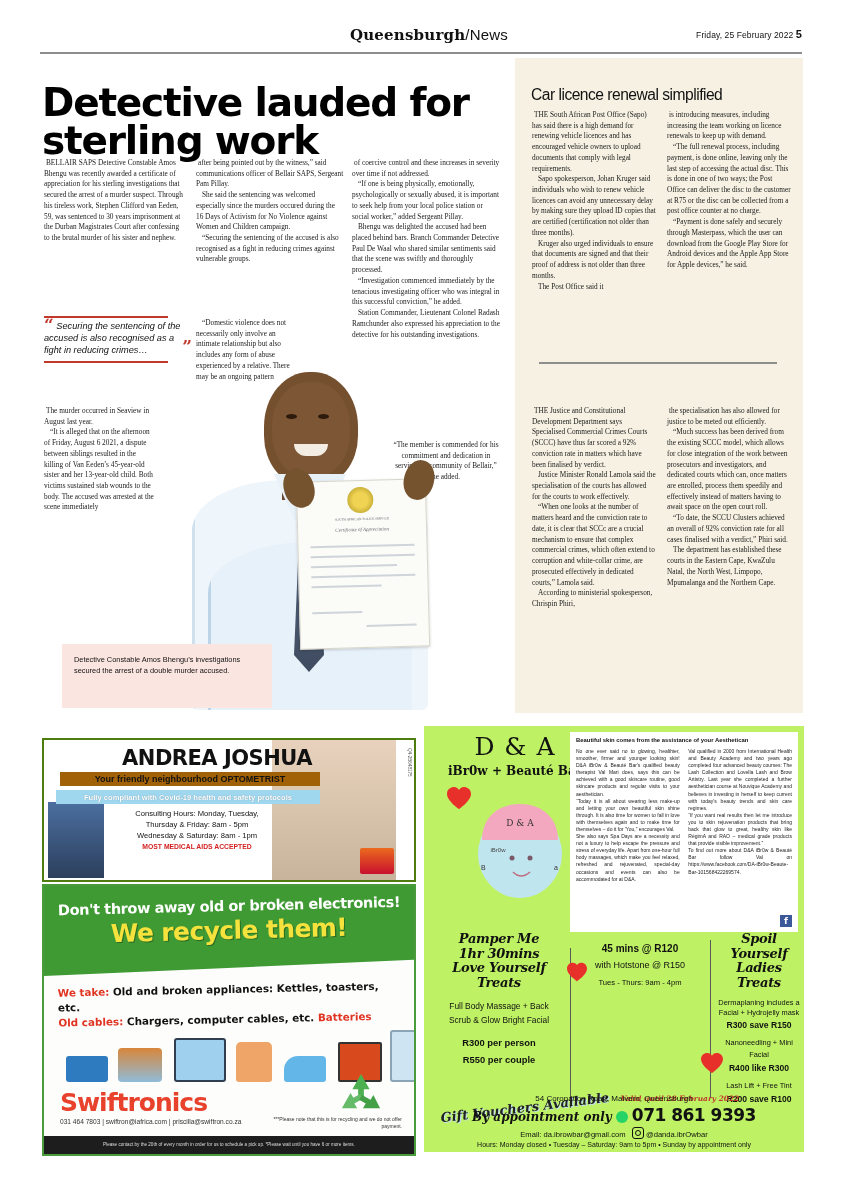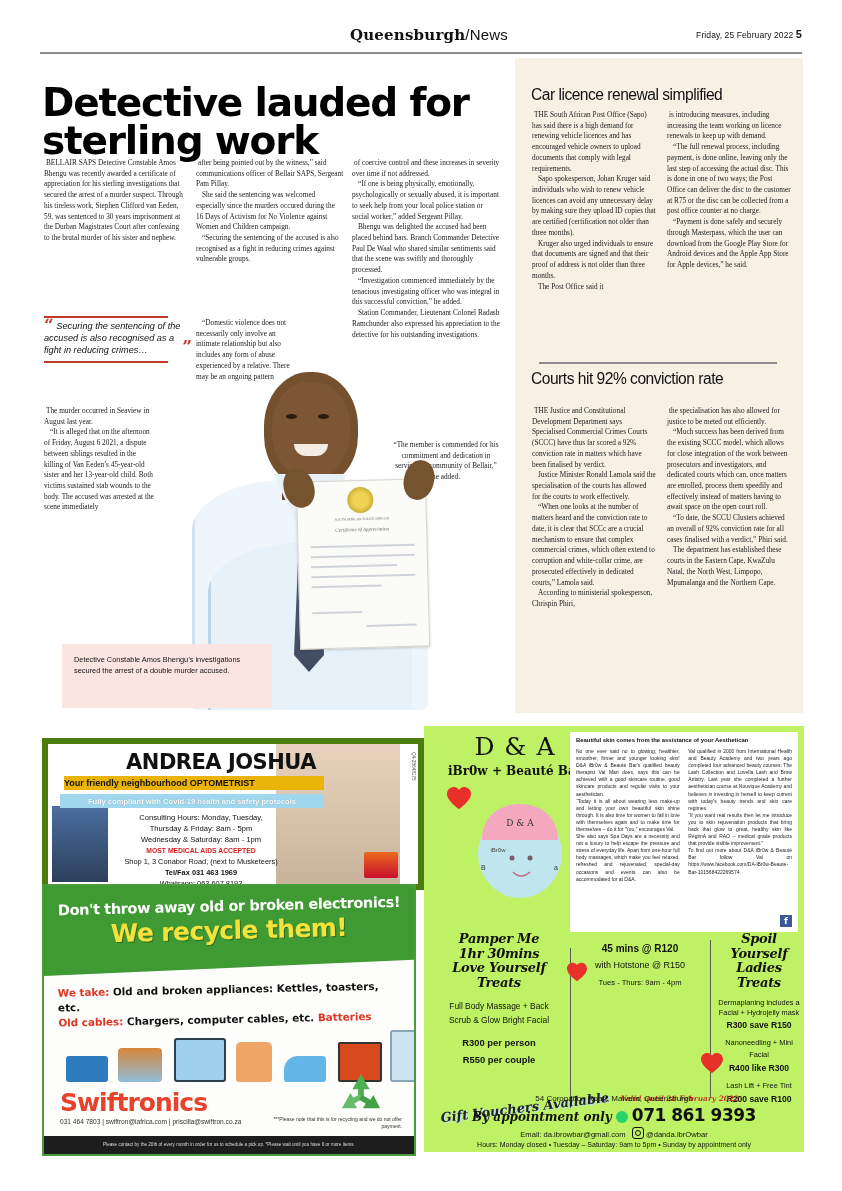--- a/index.html
+++ b/index.html
@@ -75,26 +75,26 @@
            box-sizing:border-box;}
 
   
   .sidebar{position:absolute;left:515px;top:58px;width:288px;height:655px;background:#f6f1e3;}
   .side-head{font-family:"Liberation Sans",sans-serif;font-weight:400;
              font-size:15.6px;letter-spacing:-.5px;color:#111;}
   .side-rule{height:1.6px;background:#8d8d8d;}
 
   
   .ad-optom{position:absolute;left:42px;top:738px;width:370px;height:140px;
-            background:#ffffff;border:6px solid #4d7c0f;overflow:hidden;}
+            background:#ffffff;border:2px solid #4d7c0f;overflow:hidden;}
   .opt-name{position:absolute;left:48px;top:6px;width:250px;text-align:center;
             font-family:"DejaVu Sans",sans-serif;font-weight:bold;font-size:21px;
             letter-spacing:-.5px;color:#111;}
-  .opt-sub{position:absolute;left:16px;top:32px;width:260px;text-align:left;
-           background:#eab308;font-family:"Liberation Sans",sans-serif;font-weight:bold;
+  .opt-sub{position:absolute;left:16px;top:32px;width:260px;text-align:center;
+           background:#a16207;font-family:"Liberation Sans",sans-serif;font-weight:bold;
            font-size:9px;color:#111;padding:2px 0;}
   .opt-covid{position:absolute;left:12px;top:50px;width:264px;text-align:center;
              background:#9fd7ef;font-family:"Liberation Sans",sans-serif;font-weight:bold;
              font-size:7.6px;color:#fff;padding:2.5px 0;
              text-shadow:0 0 1px rgba(0,0,0,.35);}
   .opt-hours{position:absolute;left:48px;top:68px;width:210px;text-align:center;
              font-family:"Liberation Sans",sans-serif;font-size:7.6px;line-height:1.45;color:#111;}
   .opt-med{position:absolute;left:48px;top:103px;width:210px;text-align:center;
            font-family:"Liberation Sans",sans-serif;font-weight:bold;font-size:6.8px;color:#d32020;}
   .opt-addr{position:absolute;left:40px;top:112px;width:226px;text-align:center;
@@ -276,21 +276,20 @@
     <p>The Post Office said it</p>
   </div>
   <div class="col" style="left:152px;top:52px;width:124px;">
     <p class="first">is introducing measures, including increasing the team working on licence renewals to keep up with demand.</p>
     <p>“The full renewal process, including payment, is done online, leaving only the last step of accessing the actual disc. This is done in one of two ways; the Post Office can deliver the disc to the customer at R75 or the disc can be collected from a post office counter at no charge.</p>
     <p>“Payment is done safely and securely through Masterpass, which the user can download from the Google Play Store for Android devices and the Apple App Store for Apple devices,” he said.</p>
   </div>
 
   <div class="side-rule" style="position:absolute;left:24px;top:304px;width:238px;"></div>
 
-  <div class="side-head" style="position:absolute;left:16px;top:312px;width:262px;">Courts hit 92% conviction rate</div>
 
   <div class="col" style="left:17px;top:348px;width:124px;">
     <p class="first">THE Justice and Constitutional Development Department says Specialised Commercial Crimes Courts (SCCC) have thus far scored a 92% conviction rate in matters which have been finalised by verdict.</p>
     <p>Justice Minister Ronald Lamola said the specialisation of the courts has allowed for the courts to work effectively.</p>
     <p>“When one looks at the number of matters heard and the conviction rate to date, it is clear that SCCc are a crucial mechanism to ensure that complex commercial crimes, which often extend to corruption and white-collar crime, are prosecuted effectively in dedicated courts,” Lamola said.</p>
     <p>According to ministerial spokesperson, Chrispin Phiri,</p>
   </div>
   <div class="col" style="left:152px;top:348px;width:124px;">
     <p class="first">the specialisation has also allowed for justice to be meted out efficiently.</p>
     <p>“Much success has been derived from the existing SCCC model, which allows for close integration of the work between prosecutors and investigators, and dedicated courts which can, once matters are enrolled, process them speedily and effectively instead of matters having to await space on the open court roll.</p>
@@ -302,25 +301,20 @@
 <div class="ad-optom">
   <div class="opt-photo-r"></div>
   <div class="opt-photo-l"></div>
   <div class="opt-name">ANDREA JOSHUA</div>
   <div class="opt-sub"><span>Your friendly neighbourhood </span><span>OPTOMETRIST</span></div>
   <div class="opt-covid">Fully compliant with Covid-19 health and safety protocols</div>
   <div class="opt-hours" style="white-space:pre-line">Consulting Hours: Monday, Tuesday,
 Thursday &amp; Friday: 8am - 5pm
 Wednesday &amp; Saturday: 8am - 1pm</div>
   <div class="opt-med">MOST MEDICAL AIDS ACCEPTED</div>
-  <div class="opt-addr">
-    <div>Shop 1, 3 Conabor Road, (next to Musketeers)</div>
-    <div style="font-weight:bold">Tel/Fax 031 463 1969</div>
-    <div>Whatsapp: 063 607 8193</div>
-  </div>
   <div class="opt-vert">Q4-2B648175</div>
   <div class="opt-cards"></div>
 </div>
 
 <div class="ad-swift">
   <div class="sw-green"></div>
   <div class="sw-l1">Don't throw away old or broken electronics!</div>
   <div class="sw-l2">We recycle them!</div>
   <div class="sw-take">
     <div><span class="red">We take:</span><span> Old and broken appliances:  Kettles, toasters, etc.</span></div>

